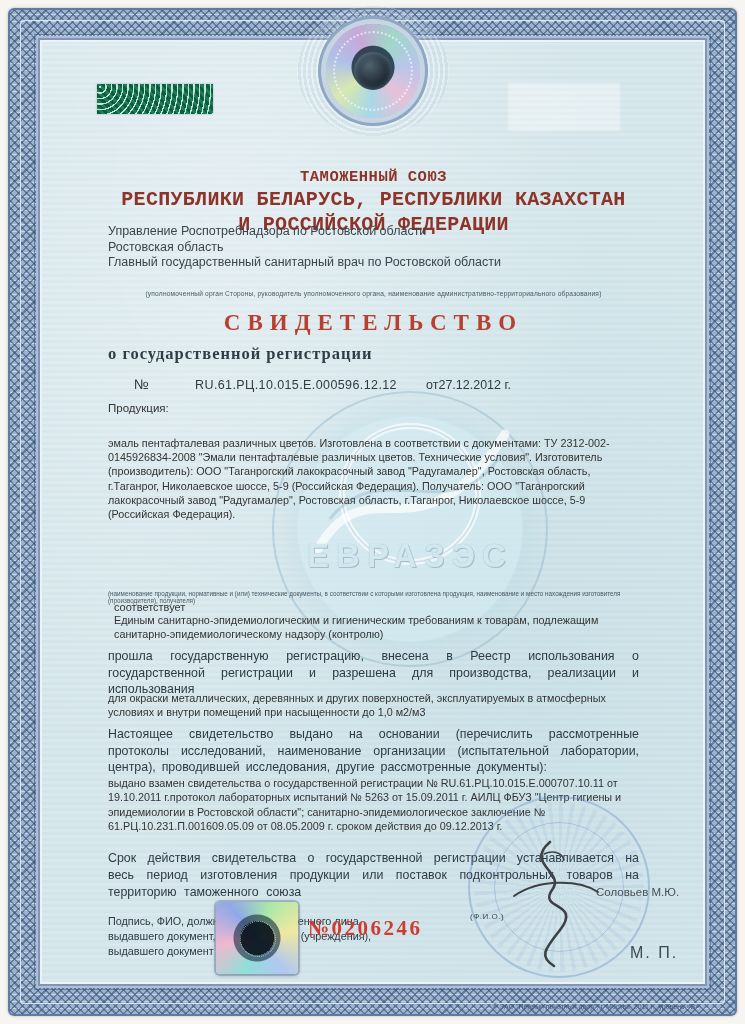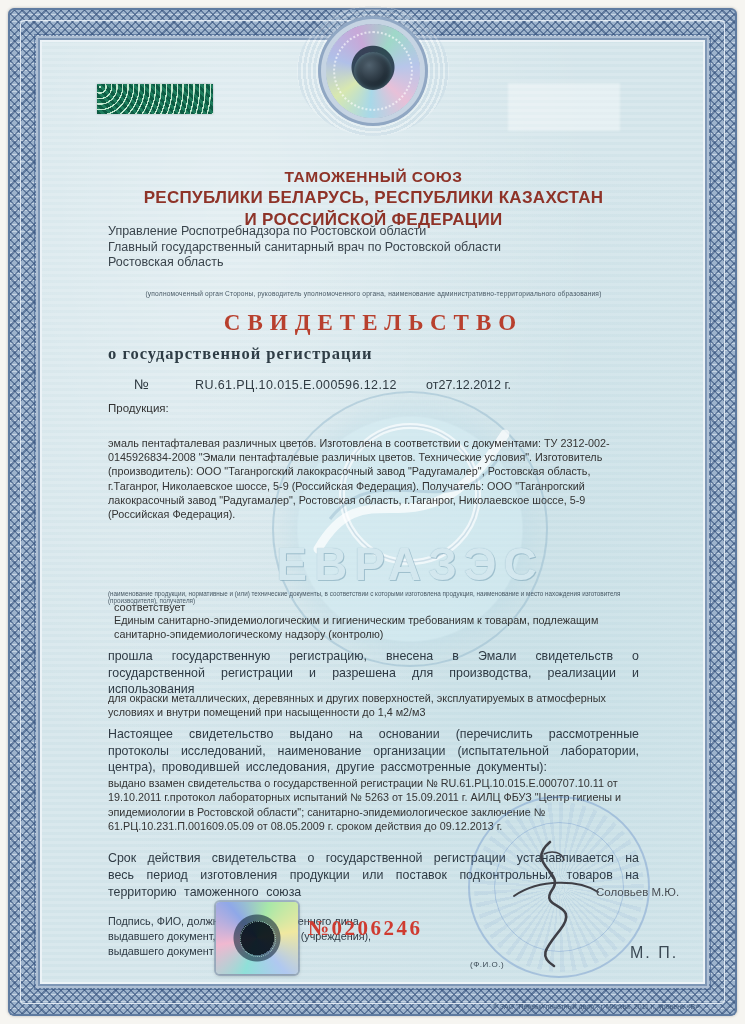--- a/index.html
+++ b/index.html
@@ -53,21 +53,21 @@
   .light-patch{position:absolute;left:508px;top:83px;width:112px;height:48px;z-index:1;
     background:rgba(255,255,255,.38);filter:blur(1px);}
 
   
   .watermark{position:absolute;left:230px;top:349px;width:276px;height:276px;z-index:1;}
   .wm-circle{position:absolute;inset:0;border-radius:50%;
     border:2px solid rgba(150,185,205,.5);
     background:radial-gradient(circle, rgba(210,235,242,.6) 58%, rgba(185,218,230,.3) 59%, transparent 72%);}
   .wm-globe{position:absolute;left:28px;top:8px;width:220px;height:190px;}
   .wm-text{position:absolute;left:0;right:0;top:146px;text-align:center;
-    font-size:46px;font-weight:bold;letter-spacing:7px;color:#d3e7ee;
+    font-size:33px;font-weight:bold;letter-spacing:7px;color:#d3e7ee;
     text-shadow:0 0 1px #8fb4c4, 1px 1px 0 rgba(120,160,180,.55);}
 
   
   .holo-bottom{position:absolute;left:216px;top:902px;width:82px;height:72px;z-index:5;border-radius:4px;
     background:
       radial-gradient(circle at 50% 50%, rgba(5,15,25,.92) 0 17px, rgba(20,40,60,.6) 17px 23px, transparent 24px),
       conic-gradient(from 200deg, #8fe0d8, #f0b8d0, #8fa8e8, #a8e8a8, #f0e8a0, #b0c8f0, #8fe0d8);
     box-shadow:0 0 0 2px rgba(120,140,170,.5), 0 1px 4px rgba(0,0,0,.35);}
   .holo-bottom::after{content:"";position:absolute;left:24px;top:19px;width:34px;height:34px;border-radius:50%;
     border:1.5px dotted rgba(200,255,240,.7);}
@@ -75,32 +75,32 @@
     font-family:"Liberation Serif",serif;font-weight:bold;font-size:21px;letter-spacing:2.5px;color:#cf3b30;}
 
   
   .seal{position:absolute;left:468px;top:796px;width:178px;height:178px;border-radius:50%;z-index:3;
     border:2px solid rgba(85,130,195,.35);}
   .seal::before{content:"";position:absolute;inset:24px;border-radius:50%;border:1.5px solid rgba(85,130,195,.3);}
   .seal::after{content:"";position:absolute;inset:4px;border-radius:50%;
     background:repeating-conic-gradient(rgba(85,130,195,.16) 0 3deg, transparent 3deg 8deg);opacity:.55;}
   .signature-svg{position:absolute;left:492px;top:836px;z-index:4;}
   .sig-name{position:absolute;left:596px;top:886px;z-index:4;font-size:11.5px;color:#4a4f55;}
-  .sig-fio{position:absolute;left:470px;top:912px;z-index:4;font-size:8px;color:#3c4a55;letter-spacing:.5px;margin-top:48px;}
+  .sig-fio{position:absolute;left:470px;top:912px;z-index:4;font-size:8px;color:#3c4a55;letter-spacing:.5px;}
   .sig-mp{position:absolute;left:630px;top:944px;z-index:4;font-size:16px;color:#3c4a55;letter-spacing:2px;}
 
   .imprint{position:absolute;right:44px;top:1003px;z-index:6;font-size:7px;color:#3f5878;}
 
   
   .content{position:absolute;left:66px;right:64px;top:0;bottom:0;z-index:2;color:#333;}
   .content > div{position:absolute;left:0;right:0;}
 
-  .union{top:126px;text-align:center;color:#8e3328;font-family:Liberation Sans, sans-serif;font-weight:bold;}
+  .union{top:126px;text-align:center;color:#8e3328;font-family:Liberation Mono, monospace;font-weight:bold;}
   .union .l1{font-size:15.5px;letter-spacing:.5px;}
-  .union .l2,.union .l3{font-size:17px;letter-spacing:.3px;margin-top:2px;}
+  .union .l2,.union .l3{font-size:20px;letter-spacing:.3px;margin-top:2px;}
 
   .authority{top:182px;text-align:left;color:#3a444c;font-size:12.5px;line-height:15.5px;}
   .caption1{top:248px;text-align:center;font-size:6.6px;color:#4a5a66;letter-spacing:.2px;}
 
   .title-main{top:268px;text-align:center;font-family:"Liberation Serif",serif;font-weight:bold;
     font-size:23px;letter-spacing:7px;color:#b8402e;}
   .title-sub{top:302px;text-align:left;font-family:"Liberation Serif",serif;font-weight:bold;
     font-size:16.5px;letter-spacing:1px;color:#2f3d46;}
 
   .number-row{top:334px;display:flex;align-items:baseline;font-size:12.5px;color:#2f3a42;padding:0 128px 0 26px;}
@@ -147,22 +147,22 @@
     <div class="content">
 
       <div class="union">
         <div class="l1">ТАМОЖЕННЫЙ СОЮЗ</div>
         <div class="l2">РЕСПУБЛИКИ БЕЛАРУСЬ, РЕСПУБЛИКИ КАЗАХСТАН</div>
         <div class="l3">И РОССИЙСКОЙ ФЕДЕРАЦИИ</div>
       </div>
 
       <div class="authority">
         <div>Управление Роспотребнадзора по Ростовской области</div>
+        <div>Ростовская область</div>
         <div>Главный государственный санитарный врач по Ростовской области</div>
-        <div>Ростовская область</div>
       </div>
 
       <div class="caption1">(уполномоченный орган Стороны, руководитель уполномоченного органа, наименование административно-территориального образования)</div>
 
       <div class="title-main">СВИДЕТЕЛЬСТВО</div>
       <div class="title-sub">о государственной регистрации</div>
 
       <div class="number-row">
         <span class="no">№</span>
         <span class="val">RU.61.РЦ.10.015.Е.000596.12.12</span>
@@ -172,22 +172,22 @@
         </span>
       </div>
 
       <div class="product-label">Продукция:</div>
       <div class="product-body">эмаль пентафталевая различных цветов. Изготовлена в соответствии с документами: ТУ 2312-002-0145926834-2008 "Эмали пентафталевые различных цветов. Технические условия". Изготовитель (производитель): ООО "Таганрогский лакокрасочный завод "Радугамалер", Ростовская область, г.Таганрог, Николаевское шоссе, 5-9 (Российская Федерация). Получатель: ООО "Таганрогский лакокрасочный завод "Радугамалер", Ростовская область, г.Таганрог, Николаевское шоссе, 5-9 (Российская Федерация).</div>
       <div class="caption2">(наименование продукции, нормативные и (или) технические документы, в соответствии с которыми изготовлена продукция, наименование и место нахождения изготовителя (производителя), получателя)</div>
 
       <div class="comp-lead">соответствует</div>
       <div class="comp-body">Единым санитарно-эпидемиологическим и гигиеническим требованиям к товарам, подлежащим санитарно-эпидемиологическому надзору (контролю)</div>
 
-      <div class="reg-body">прошла государственную регистрацию, внесена в Эмали свидетельств о государственной регистрации и разрешена для производства, реализации и использования</div>
-      <div class="reg-usage">для окраски металлических, деревянных и других поверхностей, эксплуатируемых в атмосферных условиях и внутри помещений при насыщенности до 1,4 м2/м3</div>
+      <div class="reg-body">прошла государственную регистрацию, внесена в Реестр использования о государственной регистрации и разрешена для производства, реализации и использования</div>
+      <div class="reg-usage">для окраски металлических, деревянных и других поверхностей, эксплуатируемых в атмосферных условиях и внутри помещений при насыщенности до 1,0 м2/м3</div>
 
       <div class="basis-lead">Настоящее свидетельство выдано на основании (перечислить рассмотренные протоколы исследований, наименование организации (испытательной лаборатории, центра), проводившей исследования, другие рассмотренные документы):</div>
       <div class="basis-body">выдано взамен свидетельства о государственной регистрации № RU.61.РЦ.10.015.Е.000707.10.11 от 19.10.2011 г.протокол лабораторных испытаний № 5263 от 15.09.2011 г. АИЛЦ ФБУЗ "Центр гигиены и эпидемиологии в Ростовской области"; санитарно-эпидемиологическое заключение № 61.РЦ.10.231.П.001609.05.09 от 08.05.2009 г. сроком действия до 09.12.2013 г.</div>
 
       <div class="validity-body">Срок действия свидетельства о государственной регистрации устанавливается на весь период изготовления продукции или поставок подконтрольных товаров на территорию таможенного союза</div>
 
       <div class="sig-caption">Подпись, ФИО, должность уполномоченного лица, выдавшего документ, и печать органа (учреждения), выдавшего документ</div>
     </div>
   </div>
 

